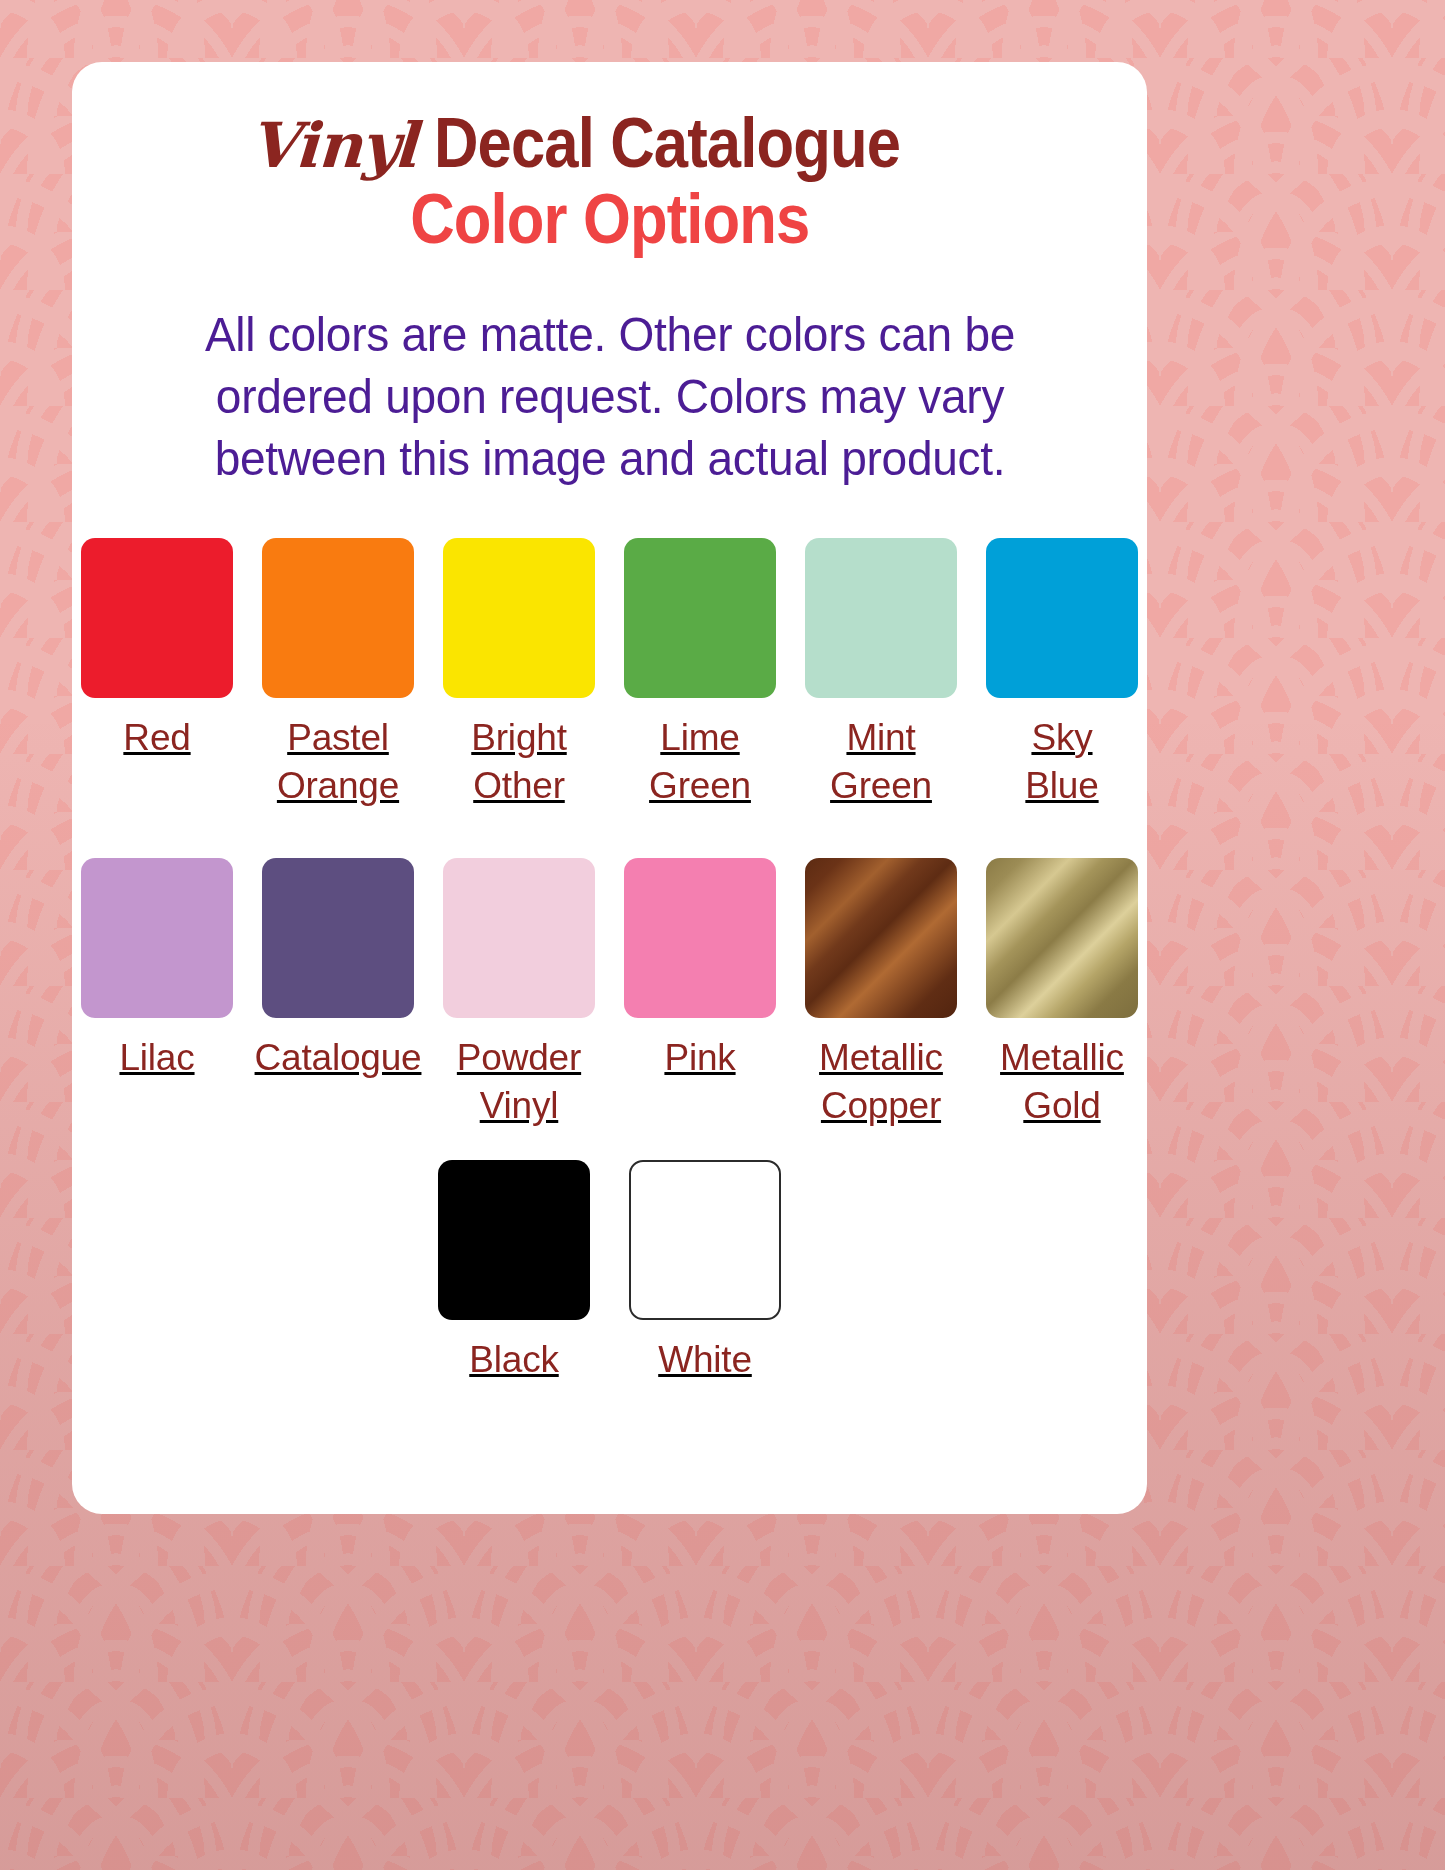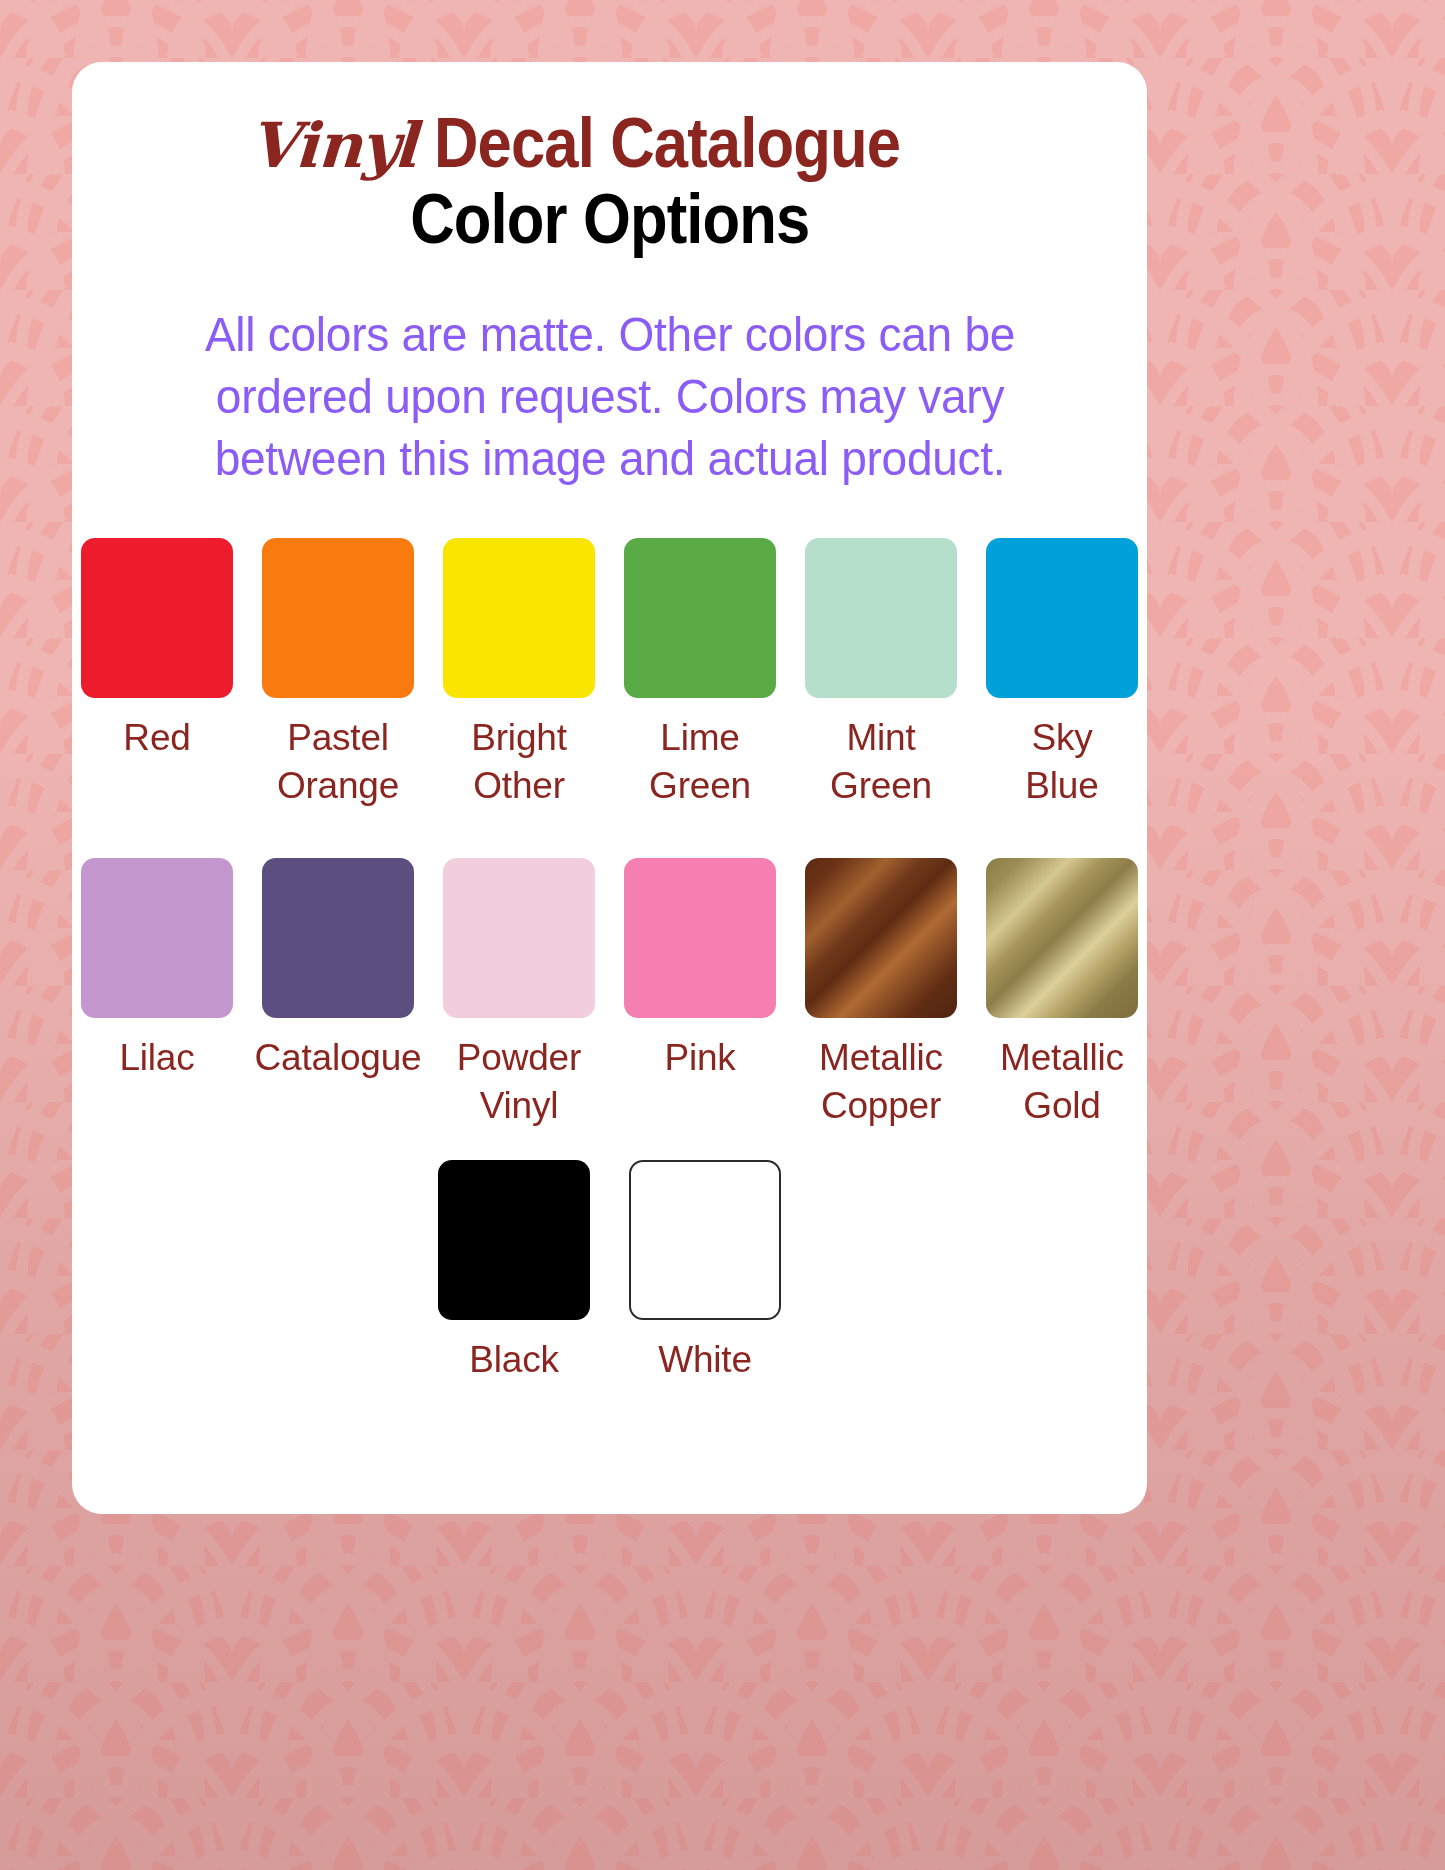--- a/index.html
+++ b/index.html
@@ -75,32 +75,32 @@
     font-size: 70px;
     letter-spacing: -1px;
     display: inline-block;
     transform: scaleX(0.88);
     transform-origin: left center;
   }
   .title-line2 {
     font-family: "Liberation Sans Narrow", "Liberation Sans", sans-serif;
     font-weight: bold;
     font-size: 70px;
-    color: #000000;
+    color: #ef4444;
     letter-spacing: -1px;
     line-height: 1.12;
     margin-top: 2px;
   }
   .title-line2 span { display: inline-block; transform: scaleX(0.88); }
 
   #disclaimer {
     margin: 46px auto 0 auto;
     width: 1010px;
     text-align: center;
-    color: #8b5cf6;
+    color: #4c1d95;
     font-family: "Liberation Sans Narrow", "Liberation Sans", sans-serif;
     font-size: 49px;
     line-height: 1.26;
     font-weight: normal;
     letter-spacing: -0.3px;
   }
   #disclaimer > span { display: inline-block; transform: scaleX(0.94); }
 
   
   .swatch-grid {
@@ -113,20 +113,21 @@
   .swatch-grid.row-center {
     grid-template-columns: repeat(2, 152px);
     column-gap: 39px;
     margin-top: 30px;
   }
   .swatch-cell {
     width: 152px;
     display: flex;
     flex-direction: column;
     align-items: center;
+    text-decoration: underline;
   }
   .swatch-chip {
     width: 152px;
     height: 160px;
     border-radius: 14px;
     box-sizing: border-box;
   }
   .swatch-chip.outlined {
     border: 2px solid #2b2b2b;
   }

